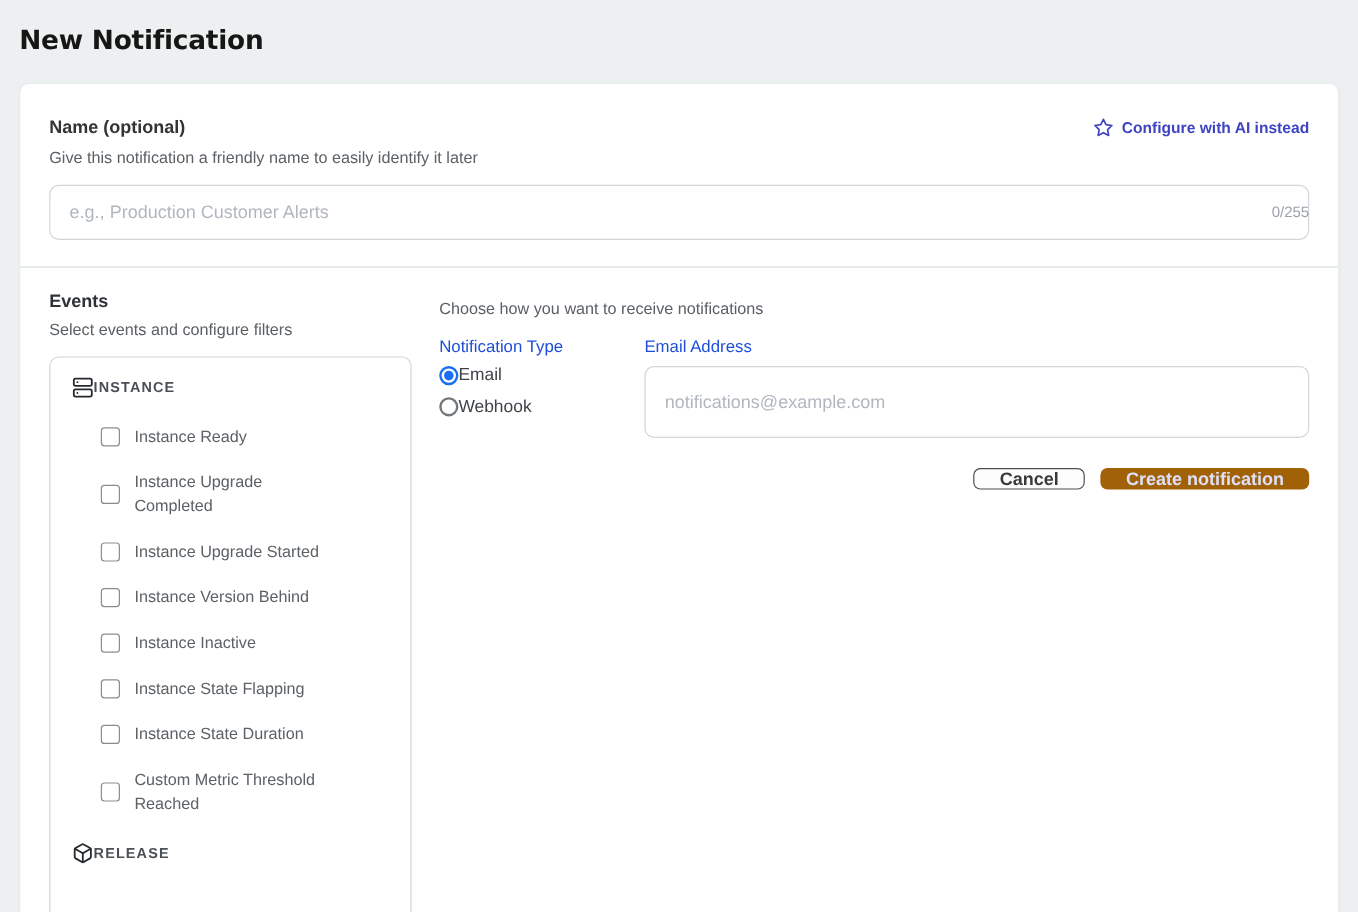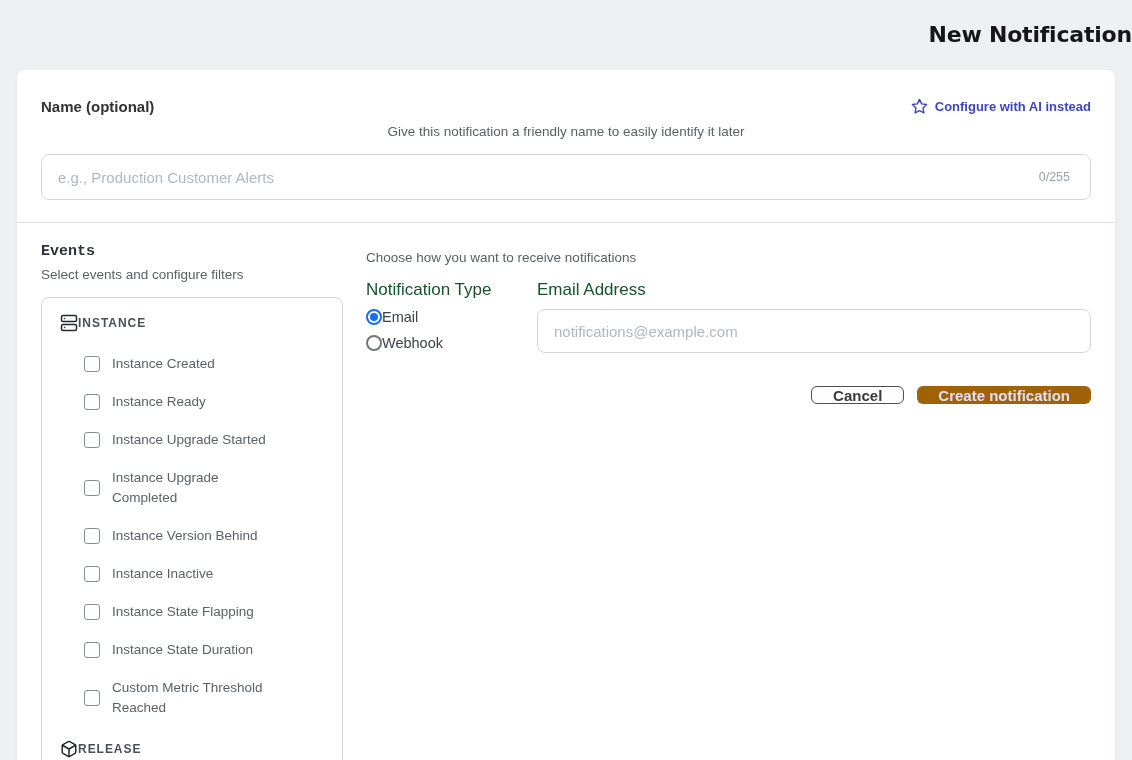--- a/index.html
+++ b/index.html
@@ -6,54 +6,53 @@
   html,body { width:1132px; height:760px; overflow:hidden; }
   body {
     background:#edf0f1;
     font-family:"Liberation Sans","DejaVu Sans",sans-serif;
     color:#2d2d2d;
   }
   .page-title {
     font-size:22px; font-weight:800; color:#161616;
     letter-spacing:-0.2px; margin:22px 0 0 16px;
     font-family:"DejaVu Sans","Liberation Sans",sans-serif;
-    text-align:right;
   }
   .card {
     background:#ffffff; width:1100px; margin:22px 16px 0 16px;
     border-radius:8px; border:1px solid #e9ebed;
     box-shadow:0 1px 2px rgba(0,0,0,0.04);
     padding:28px 24px; min-height:900px;
   }
   
   .name-header { display:flex; justify-content:space-between; align-items:center; }
   .section-label { font-size:15px; font-weight:700; color:#333333; }
   .ai-link {
     display:flex; align-items:center; gap:7px; color:#3f45c0;
     font-size:13px; font-weight:600; cursor:pointer; text-decoration:none;
   }
   .ai-link svg { width:17px; height:17px; stroke:#3f45c0; }
-  .section-desc { font-size:13.5px; color:#5b6065; margin-top:9px;text-align:center; }
+  .section-desc { font-size:13.5px; color:#5b6065; margin-top:9px; }
   .name-input-wrap { position:relative; margin-top:15px; }
   .text-input {
     width:100%; height:46px; border:1px solid #d3d7db; border-radius:8px;
     padding:0 70px 0 16px; font-size:15px; color:#b91c1c; outline:none;
     font-family:"Liberation Sans","DejaVu Sans",sans-serif; background:#fff;
   }
   .text-input::placeholder { color:#b1b7bf; }
   .char-counter {
-    position:absolute; right:21px; top:50%; transform:translateY(-50%);
+    position:absolute; right:0; top:50%; transform:translateY(-50%);
     font-size:12.5px; color:#9aa1a8;
   }
   .divider { border:none; border-top:1px solid #dadde0; margin:22px -24px 0 -24px; }
   
   .columns { display:flex; gap:23px; padding-top:20px; }
   .events-col { width:302px; flex-shrink:0; }
   .delivery-col { flex:1; }
-  .col-title { font-size:15px; font-weight:700; color:#2f3338;font-family:Liberation Mono, monospace; }
+  .col-title { font-size:15px; font-weight:700; color:#2f3338; }
   .col-sub { font-size:13.5px; color:#5b6065; margin-top:7px; }
   
   .events-box {
     margin-top:15px; border:1px solid #d2d6da; border-radius:8px;
     padding:12px; min-height:470px;
   }
   .group-header {
     display:flex; align-items:center; padding:4px 6px;
     font-size:12px; font-weight:600; letter-spacing:0.08em; color:#4b5056;
   }
@@ -68,34 +67,34 @@
   }
   .checkbox.on { background:#1b6ef3; border-color:#1b6ef3; }
   .checkbox.on::after {
     content:""; position:absolute; left:4.5px; top:1.5px; width:4px; height:8px;
     border-right:2px solid #fff; border-bottom:2px solid #fff; transform:rotate(45deg);
   }
   .check-label { font-size:13.5px; color:#5c6166; line-height:20px; max-width:170px; }
   
   .delivery-grid { display:flex; margin-top:15px; }
   .type-col { width:171px; flex-shrink:0; }
-  .field-label { font-size:17px; color:#14532d; font-weight:500; margin-bottom:9px; }
+  .field-label { font-size:14px; color:#1d4ed8; font-weight:500; margin-bottom:9px; }
   .radio-row { display:flex; align-items:center; margin:7px 0 10px 0; cursor:pointer; }
   .radio {
     width:16px; height:16px; border-radius:50%; border:2px solid #72777d;
     flex-shrink:0; position:relative; background:#fff;
   }
   .radio.on { border-color:#1b6ef3; }
   .radio.on::after {
     content:""; position:absolute; left:50%; top:50%; transform:translate(-50%,-50%);
     width:8px; height:8px; border-radius:50%; background:#1b6ef3;
   }
   .radio-label { font-size:14.5px; color:#3e4247; }
   .email-col { flex:1; }
-  .email-input { height:44px; padding:0 16px; }
+  .email-input { height:60px; padding:0 16px; }
   .enable-row {
     display:flex; align-items:center; justify-content:flex-end; gap:11px;
     margin-top:24px; cursor:pointer;
   }
   .enable-label { font-size:13.5px; color:#17181a; }
   .buttons-row { display:flex; justify-content:flex-end; gap:13px; margin-top:25px; }
   .btn {
     height:18px; border-radius:6px; font-size:15px; font-weight:700;
     padding:0 21px; cursor:pointer;
     font-family:"Liberation Sans","DejaVu Sans",sans-serif;
@@ -139,33 +138,29 @@
               <rect x="2" y="2" width="20" height="8" rx="2"></rect>
               <rect x="2" y="14" width="20" height="8" rx="2"></rect>
               <line x1="6" y1="6" x2="6.01" y2="6"></line>
               <line x1="6" y1="18" x2="6.01" y2="18"></line>
             </svg>
           <span>INSTANCE</span>
         </div>
 
         <label class="check-row">
           <span class="checkbox"></span>
-          <span class="check-label">Instance Created</span>
-        </label>
-        <label class="check-row">
-          <span class="checkbox"></span>
           <span class="check-label">Instance Ready</span>
         </label>
         <label class="check-row">
           <span class="checkbox"></span>
+          <span class="check-label">Instance Upgrade Completed</span>
+        </label>
+        <label class="check-row">
+          <span class="checkbox"></span>
           <span class="check-label">Instance Upgrade Started</span>
-        </label>
-        <label class="check-row">
-          <span class="checkbox"></span>
-          <span class="check-label">Instance Upgrade Completed</span>
         </label>
         <label class="check-row">
           <span class="checkbox"></span>
           <span class="check-label">Instance Version Behind</span>
         </label>
         <label class="check-row">
           <span class="checkbox"></span>
           <span class="check-label">Instance Inactive</span>
         </label>
         <label class="check-row">

